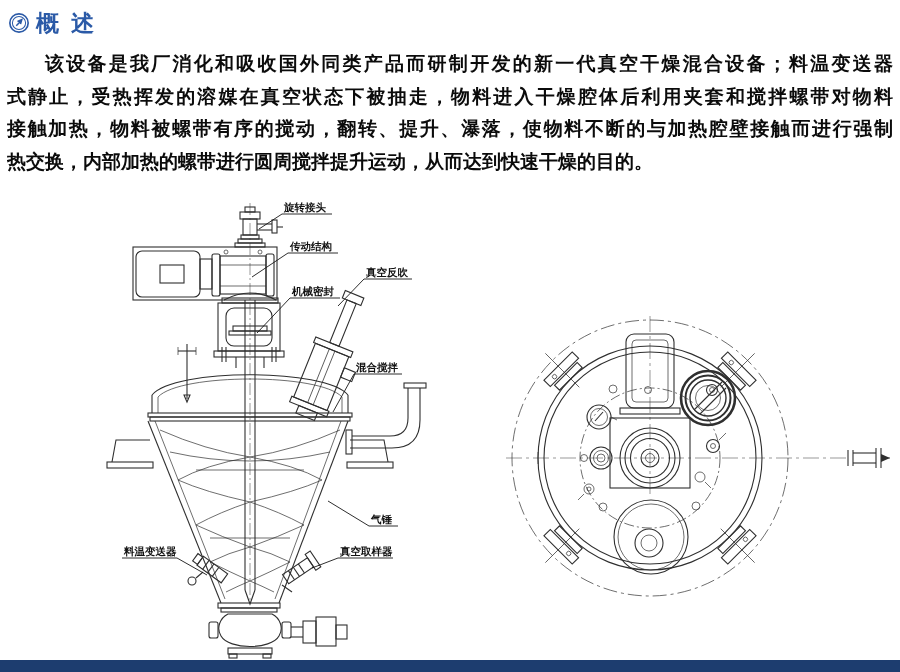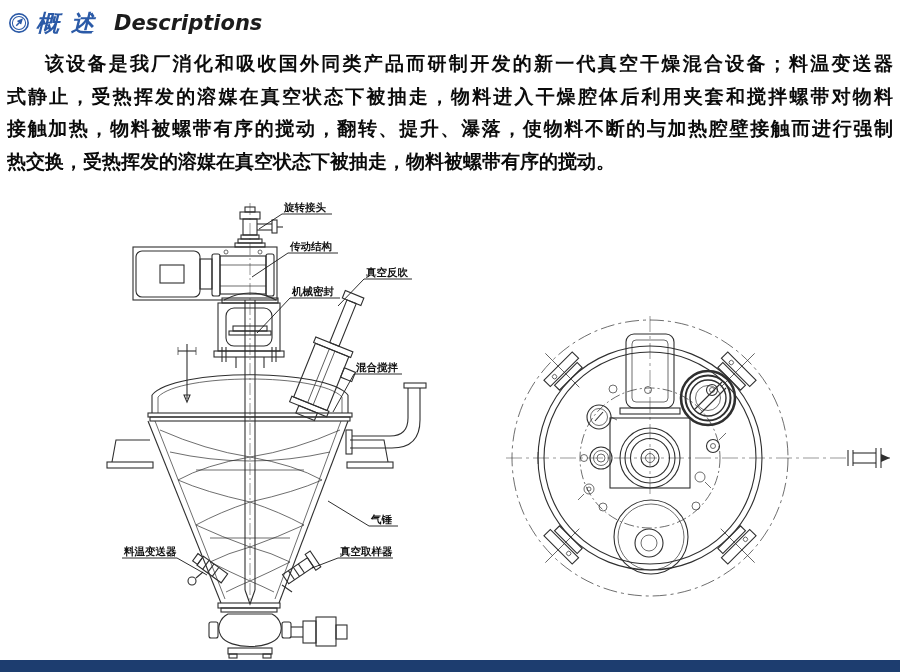--- a/index.html
+++ b/index.html
@@ -1,19 +1,19 @@
 <!DOCTYPE html>
 <html><head>
 <meta charset="utf-8">
 <style>
   html,body{margin:0;padding:0;background:#ffffff;}
   .page{position:relative;width:900px;height:672px;background:#fff;overflow:hidden;
         font-family:"DejaVu Sans","Liberation Sans",sans-serif;}
   
-  .hdr{position:absolute;left:8px;top:8px;height:30px;display:flex;align-items:center;font-style:italic;}
+  .hdr{position:absolute;left:8px;top:8px;height:30px;display:flex;align-items:center;}
   .hdr-icon{width:22px;height:22px;margin-right:6px;flex:0 0 auto;}
   .hdr-zh{color:#2b5aa7;font-size:23px;font-weight:bold;letter-spacing:2px;}
   .hdr-en{color:#1c1c1c;font-size:21px;font-weight:600;margin-left:18px;}
   
   .para{position:absolute;left:7px;top:47px;width:886px;color:#0b0b0b;
         font-size:19px;font-weight:bold;}
   .para-line{height:32.5px;line-height:32.5px;white-space:nowrap;
              text-align:justify;text-align-last:justify;overflow:hidden;}
   .para-line.first{padding-left:38px;width:848px;}
   .para-line.last{text-align:left;text-align-last:left;}
@@ -33,28 +33,27 @@
 
 <div class="page">
 
   <div class="hdr">
     <svg class="hdr-icon" viewBox="0 0 24 24">
       <circle cx="12" cy="12" r="10" fill="none" stroke="#2b5aa7" stroke-width="1.8"></circle>
       <circle cx="12" cy="12" r="7.2" fill="none" stroke="#2b5aa7" stroke-width="1.1"></circle>
       <path d="M9 15 L14.2 9.8 M14.6 9.4 l-4.2 0.9 4.7 -2.1 -1.4 5z" stroke="#2b5aa7" stroke-width="1.6" fill="#2b5aa7"></path>
     </svg>
     <span class="hdr-zh">概 述</span>
-    <span class="hdr-en">Descriptions</span>
   </div>
 
   <div class="para">
     <div class="para-line first">该设备是我厂消化和吸收国外同类产品而研制开发的新一代真空干燥混合设备；料温变送器</div>
     <div class="para-line">式静止，受热挥发的溶媒在真空状态下被抽走，物料进入干燥腔体后利用夹套和搅拌螺带对物料</div>
     <div class="para-line">接触加热，物料被螺带有序的搅动，翻转、提升、瀑落，使物料不断的与加热腔壁接触而进行强制</div>
-    <div class="para-line last">热交换，受热挥发的溶媒在真空状态下被抽走，物料被螺带有序的搅动。</div>
+    <div class="para-line last">热交换，内部加热的螺带进行圆周搅拌提升运动，从而达到快速干燥的目的。</div>
   </div>
 
   <svg class="drawing" viewBox="0 0 900 672">
 
     <g>
 
       <line class="cl" x1="250" y1="203" x2="250" y2="600" stroke-dasharray="12 3 2 3"></line>
 
       <rect class="ln" x="245" y="207" width="10" height="5"></rect>
       <rect class="ln" x="240" y="212" width="20" height="7"></rect>

